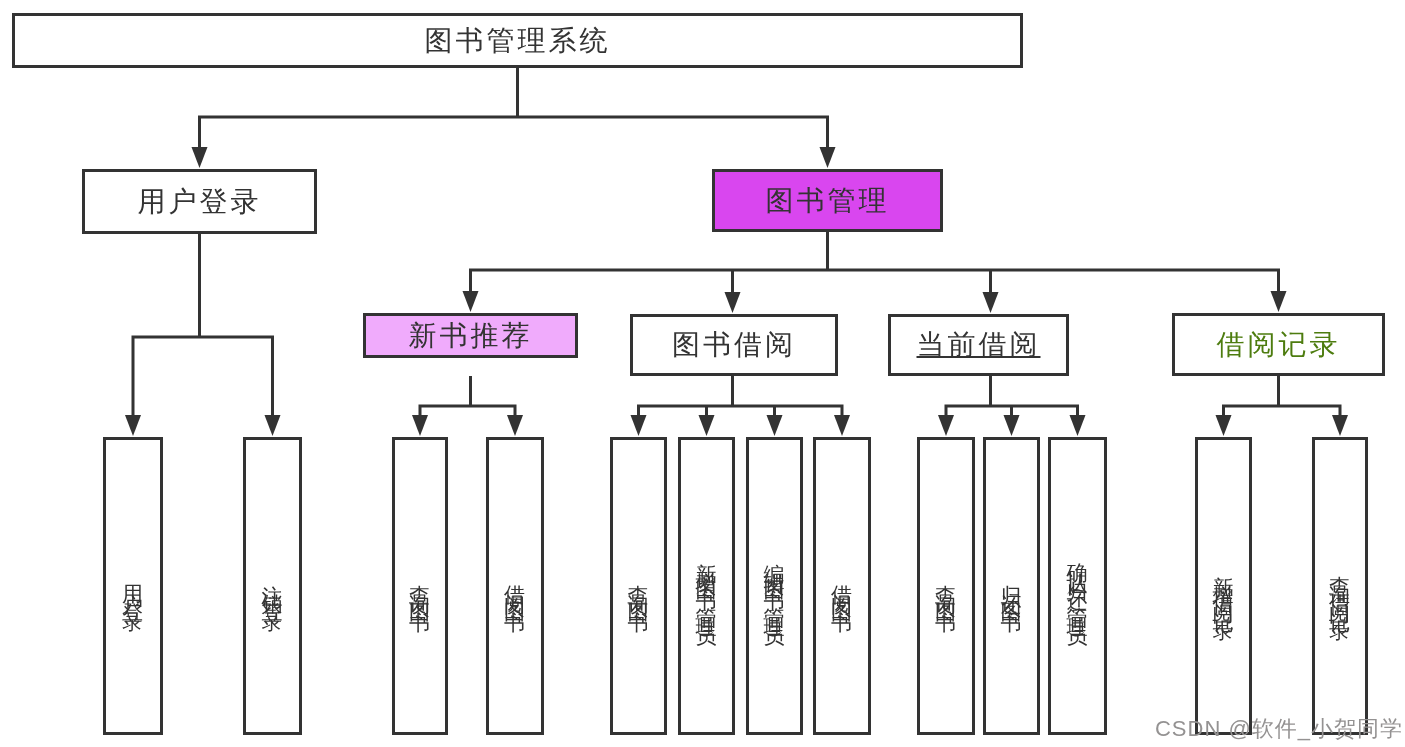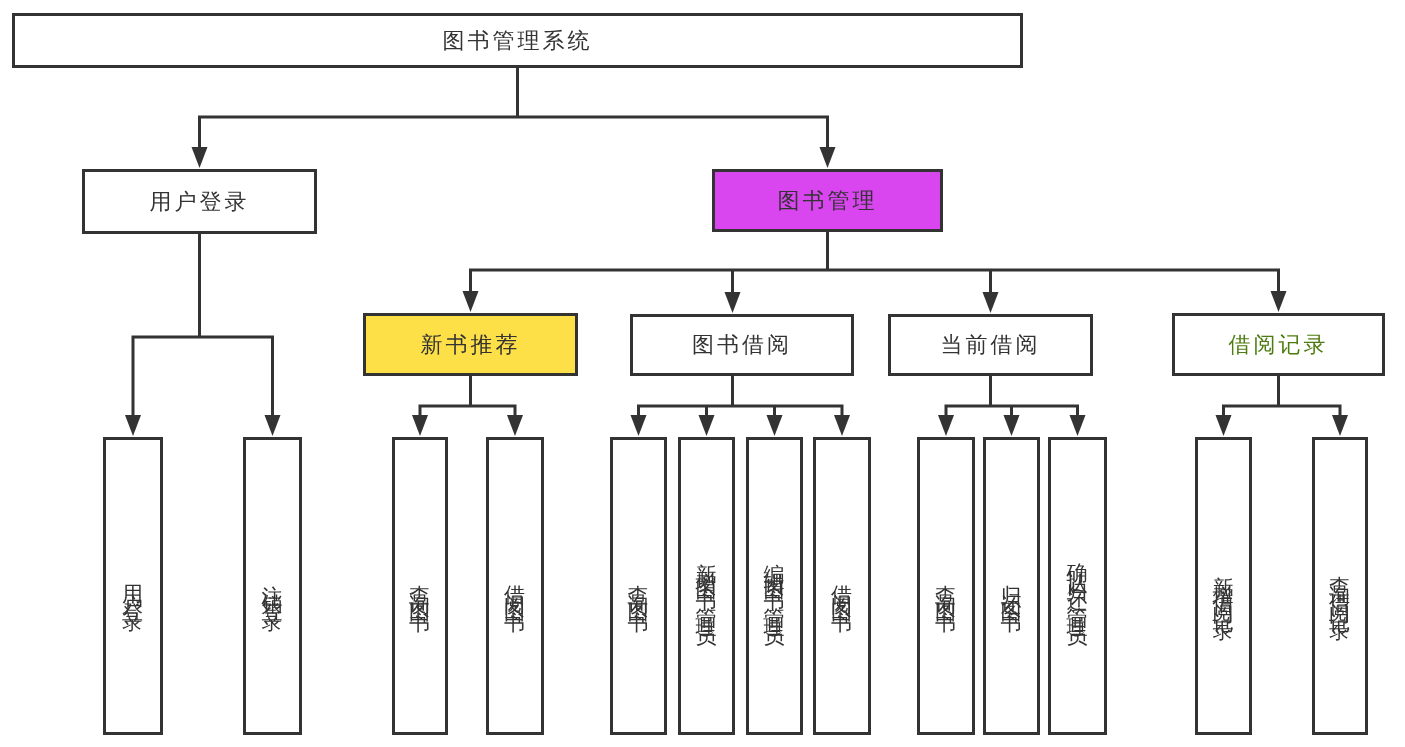--- a/index.html
+++ b/index.html
@@ -17,21 +17,21 @@
     background:#ffffff;
     border:3px solid #333333;
     display:flex;
     align-items:center;
     justify-content:center;
     z-index:2;
     color:#333333;
   }
   .node .lbl{white-space:nowrap;}
   .node.h .lbl{
-    font-size:22px;
+    font-size:28px;
     letter-spacing:3px;
     line-height:1;
   }
   .node.v .lbl{
     writing-mode:vertical-rl;
     text-orientation:mixed;
     font-size:21px;
     letter-spacing:9px;
     line-height:1;
     white-space:normal;
@@ -66,36 +66,37 @@
       <polygon points="630.5,415 646.5,415 638.5,436" fill="#333333"></polygon>
       <polygon points="698.5,415 714.5,415 706.5,436" fill="#333333"></polygon>
       <polygon points="766.5,415 782.5,415 774.5,436" fill="#333333"></polygon>
       <polygon points="834,415 850,415 842,436" fill="#333333"></polygon>
       <polygon points="938,415 954,415 946,436" fill="#333333"></polygon>
       <polygon points="1003.5,415 1019.5,415 1011.5,436" fill="#333333"></polygon>
       <polygon points="1069.5,415 1085.5,415 1077.5,436" fill="#333333"></polygon>
       <polygon points="1215.5,415 1231.5,415 1223.5,436" fill="#333333"></polygon>
       <polygon points="1332,415 1348,415 1340,436" fill="#333333"></polygon>
     </svg>
+  <div id="watermark" style="color: rgb(148, 146, 146);">CSDN @软件_小贺同学</div>
 <div class="node h" style="left: 12px; top: 13px; width: 1011px; height: 55px; border-color: rgb(51, 51, 51); background: rgb(255, 255, 255);">
       <span class="lbl" style="color: rgb(51, 51, 51);">图书管理系统</span>
     </div>
     <div class="node h" style="left: 82px; top: 169px; width: 235px; height: 65px; border-color: rgb(51, 51, 51); background: rgb(255, 255, 255);">
       <span class="lbl" style="color: rgb(51, 51, 51);">用户登录</span>
     </div>
     <div class="node h" style="left: 712px; top: 169px; width: 231px; height: 63px; border-color: rgb(51, 51, 51); background: #d946ef;">
       <span class="lbl" style="color: rgb(51, 51, 51);">图书管理</span>
     </div>
-    <div class="node h" style="left: 363px; top: 313px; width: 215px; height: 63px; border-color: rgb(51, 51, 51); background: #fde047;">
+    <div class="node h" style="left: 363px; top: 313px; width: 215px; height: 45px; border-color: rgb(51, 51, 51); background: #f0abfc;">
       <span class="lbl" style="color: rgb(51, 51, 51);">新书推荐</span>
     </div>
-    <div class="node h" style="left: 630px; top: 314px; width: 224px; height: 62px; border-color: rgb(51, 51, 51); background: rgb(255, 255, 255);">
+    <div class="node h" style="left: 630px; top: 314px; width: 208px; height: 62px; border-color: rgb(51, 51, 51); background: rgb(255, 255, 255);">
       <span class="lbl" style="color: rgb(51, 51, 51);">图书借阅</span>
     </div>
-    <div class="node h" style="left: 888px; top: 314px; width: 205px; height: 62px; border-color: rgb(51, 51, 51); background: rgb(255, 255, 255);">
+    <div class="node h" style="left: 888px; top: 314px; width: 181px; height: 62px; border-color: rgb(51, 51, 51); background: rgb(255, 255, 255); text-decoration: underline;">
       <span class="lbl" style="color: rgb(51, 51, 51);">当前借阅</span>
     </div>
     <div class="node h" style="left: 1172px; top: 313px; width: 213px; height: 63px; border-color: rgb(51, 51, 51); background: rgb(255, 255, 255);">
       <span class="lbl" style="color: #4d7c0f;">借阅记录</span>
     </div>
     <div class="node v" style="left: 103px; top: 437px; width: 60px; height: 298px; border-color: rgb(51, 51, 51); background: rgb(255, 255, 255);">
       <span class="lbl" style="color: rgb(51, 51, 51);">用户登录</span>
     </div>
     <div class="node v" style="left: 243px; top: 437px; width: 59px; height: 298px; border-color: rgb(51, 51, 51); background: rgb(255, 255, 255);">
       <span class="lbl" style="color: rgb(51, 51, 51);">注销登录</span>

